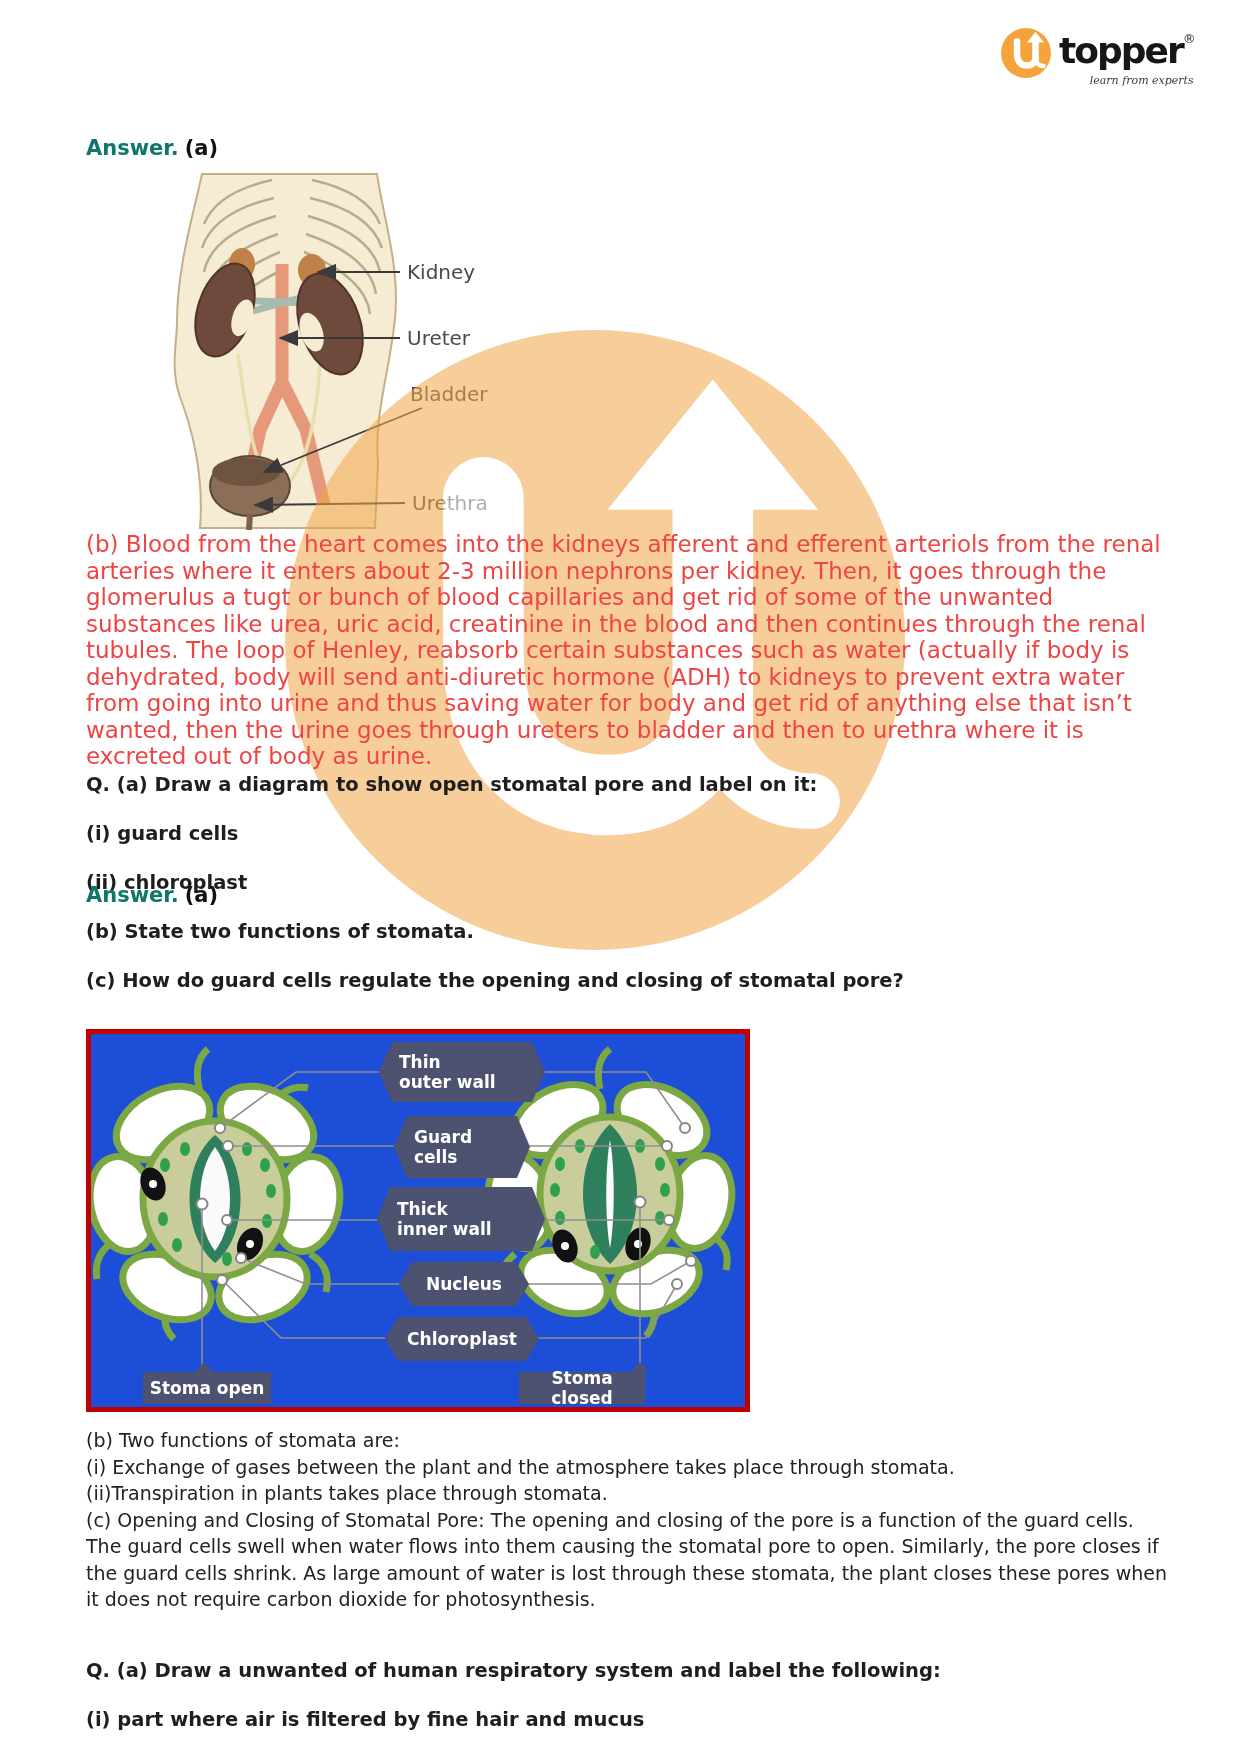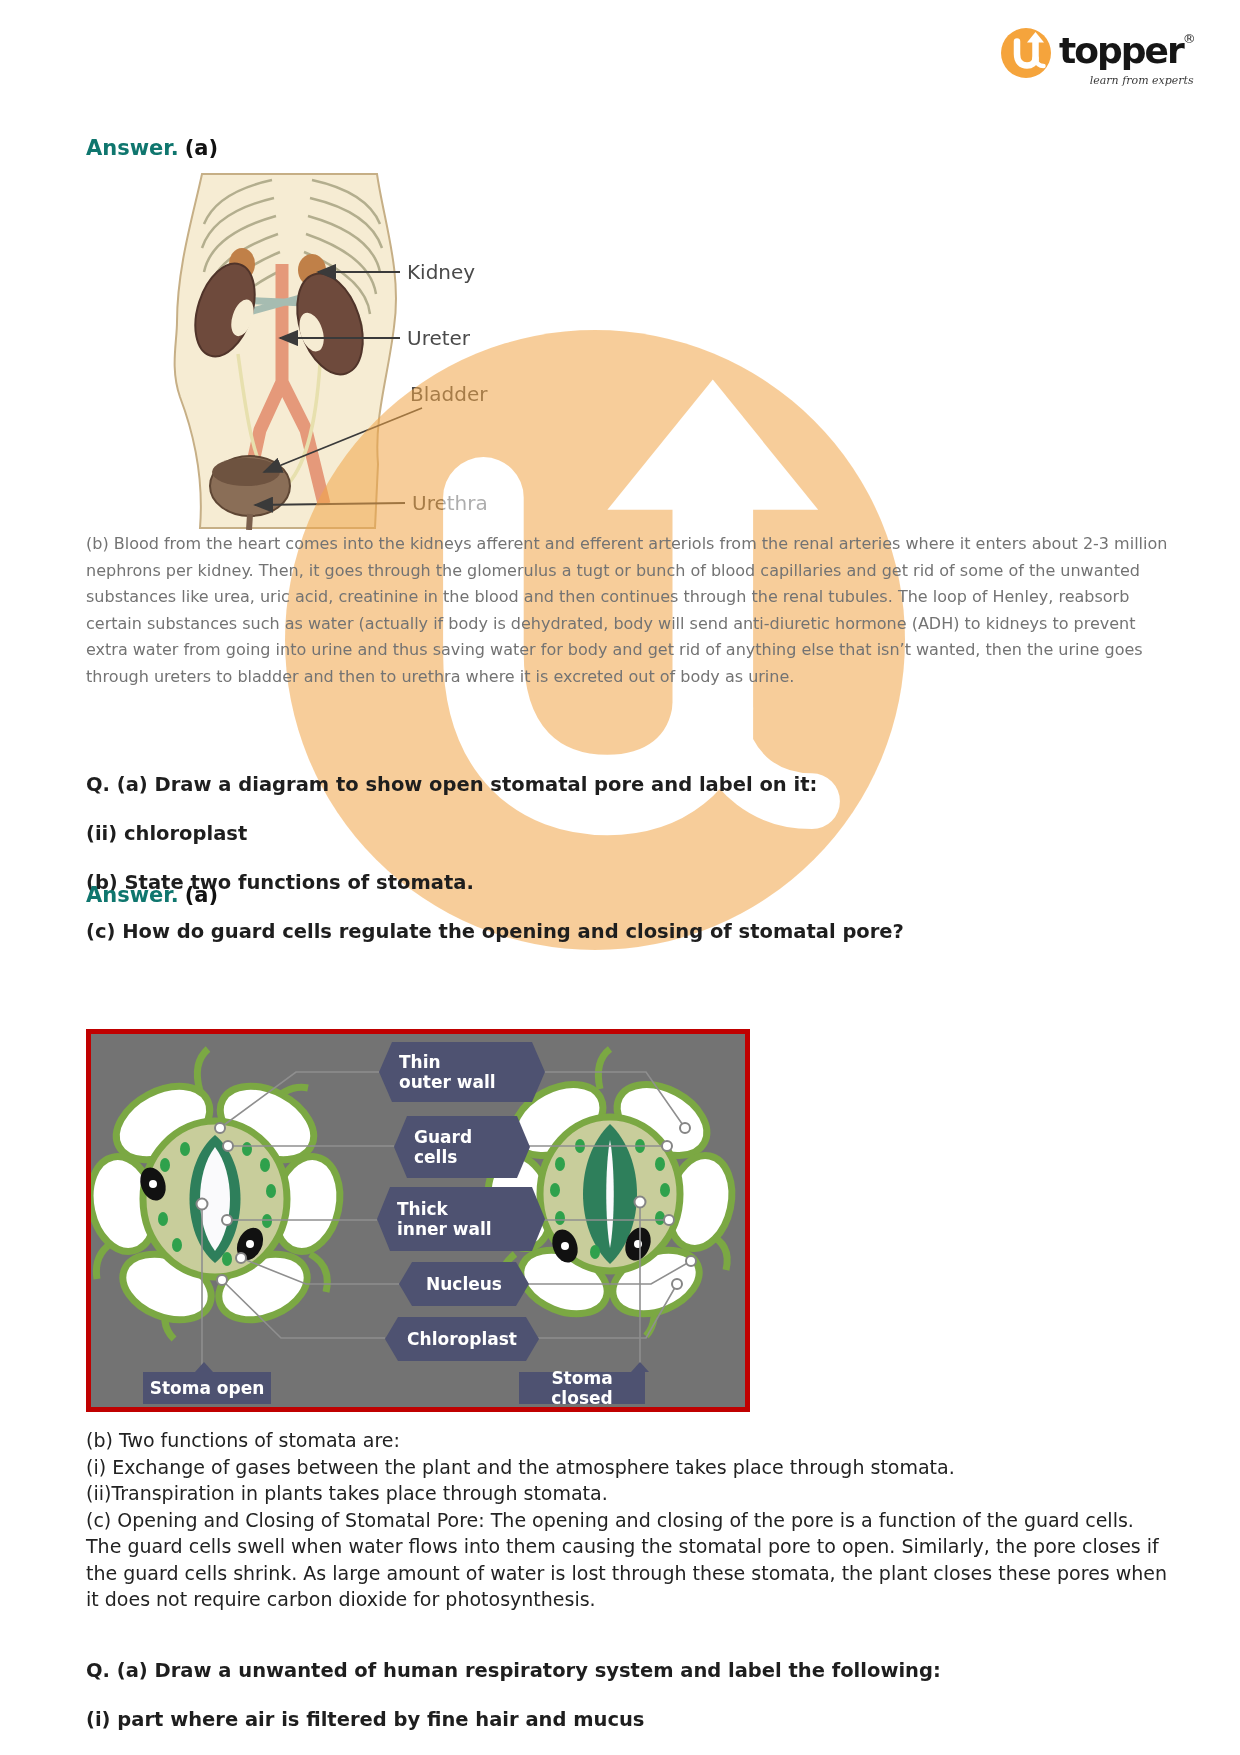--- a/index.html
+++ b/index.html
@@ -14,25 +14,25 @@
   
   .logo{left:1001px;top:28px;display:flex;align-items:flex-start;}
   .logo-icon{width:50px;height:50px;color:#F5A43C;}
   .brand-wrap{margin-left:8px;position:relative;}
   .brand{font-size:36px;font-weight:bold;color:#161616;letter-spacing:-2px;line-height:46px;}
   .reg{font-size:13px;color:#2a2a2a;vertical-align:super;position:relative;top:-14px;}
   .tagline{position:absolute;right:2px;top:46px;font-family:"DejaVu Serif", serif;font-style:italic;font-size:11px;color:#3a3a3a;white-space:nowrap;margin-left:48px;}
   
   .ans-head{font-size:21px;font-weight:bold;color:#111;}
   .ans-head .red{color:#0f766e;margin-right:6px;}
-  .para{font-size:16px;line-height:26.5px;color:#737373;width:1082px;}
+  .para{font-size:23px;line-height:26.5px;color:#ef4444;width:1082px;}
   .qline{font-size:19.5px;line-height:25px;font-weight:bold;color:#1e1e1e;margin-top:24px;}
   .aline{font-size:19px;line-height:26.5px;color:#222;}
   
-  .figure{left:86px;top:1029px;width:654px;height:373px;border:5px solid #C00000;background:#737373;z-index:3;position:absolute;}
+  .figure{left:86px;top:1029px;width:654px;height:373px;border:5px solid #C00000;background:#1d4ed8;z-index:3;position:absolute;}
   .fig-art{position:absolute;left:0;top:0;}
   .sbox{
     position:absolute;background:#4E5271;color:#fff;font-weight:bold;font-size:17px;
     display:flex;align-items:center;line-height:1.18;white-space:pre-line;
   }
   .hex{clip-path:polygon(13px 0,calc(100% - 13px) 0,100% 50%,calc(100% - 13px) 100%,13px 100%,0 50%);padding:0 20px;text-align:left;}
   .hex.center{justify-content:center;text-align:center;}
   .flag{justify-content:center;text-align:center;}
   .flag .tri{position:absolute;top:-10px;width:0;height:0;border-left:9px solid transparent;border-right:9px solid transparent;border-bottom:10px solid #4E5271;}
 </style>
@@ -126,20 +126,21 @@
     <text x="285" y="173">Ureter</text>
     <text x="288" y="229">Bladder</text>
     <text x="290" y="338">Urethra</text>
   </g>
 </svg>
 
 <div class="txt-layer para" style="left:86px;top:531px">(b) Blood from the heart comes into the kidneys afferent and efferent arteriols from the renal arteries where it enters about 2-3 million nephrons per kidney. Then, it goes through the glomerulus a tugt or bunch of blood capillaries and get rid of some of the unwanted substances like urea, uric acid, creatinine in the blood and then continues through the renal tubules. The loop of Henley, reabsorb certain substances such as water (actually if body is dehydrated, body will send anti-diuretic hormone (ADH) to kidneys to prevent extra water from going into urine and thus saving water for body and get rid of anything else that isn’t wanted, then the urine goes through ureters to bladder and then to urethra where it is excreted out of body as urine.</div>
 
 <div class="txt-layer" style="left:86px;top:748px">
   <div class="qline">Q. (a) Draw a diagram to show open stomatal pore and label on it:</div>
+  <div class="qline">(i) guard cells</div>
   <div class="qline">(ii) chloroplast</div>
   <div class="qline">(b) State two functions of stomata.</div>
   <div class="qline">(c) How do guard cells regulate the opening and closing of stomatal pore?</div>
 </div>
 
 <div class="txt-layer ans-head" style="left:86px;top:883px">
   <span class="red">Answer.</span><span>(a)</span>
 </div>
 
 <div class="figure">

